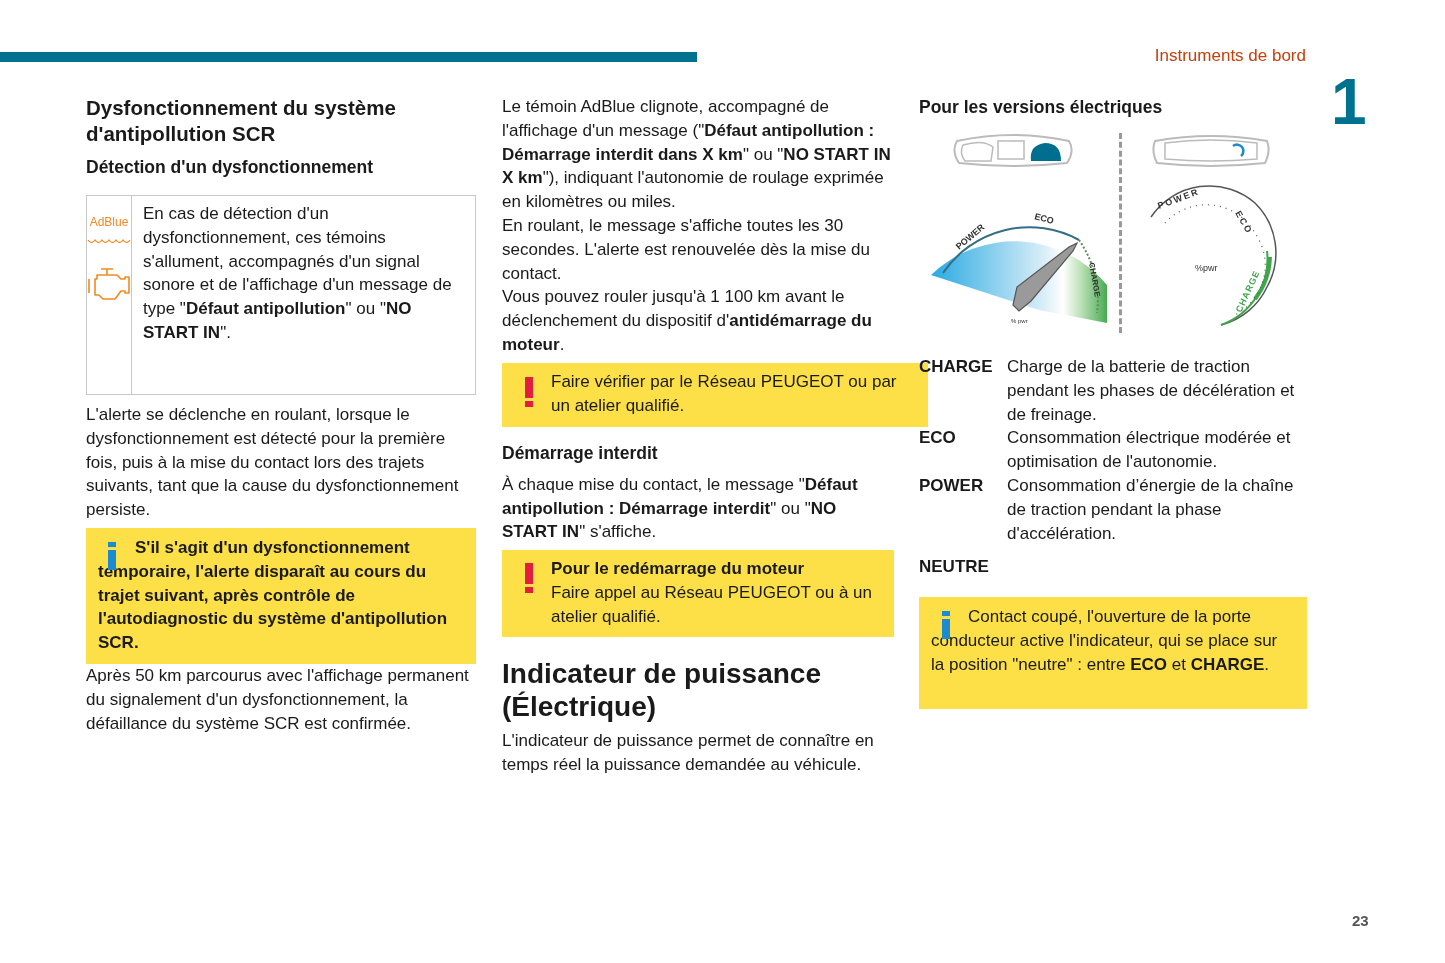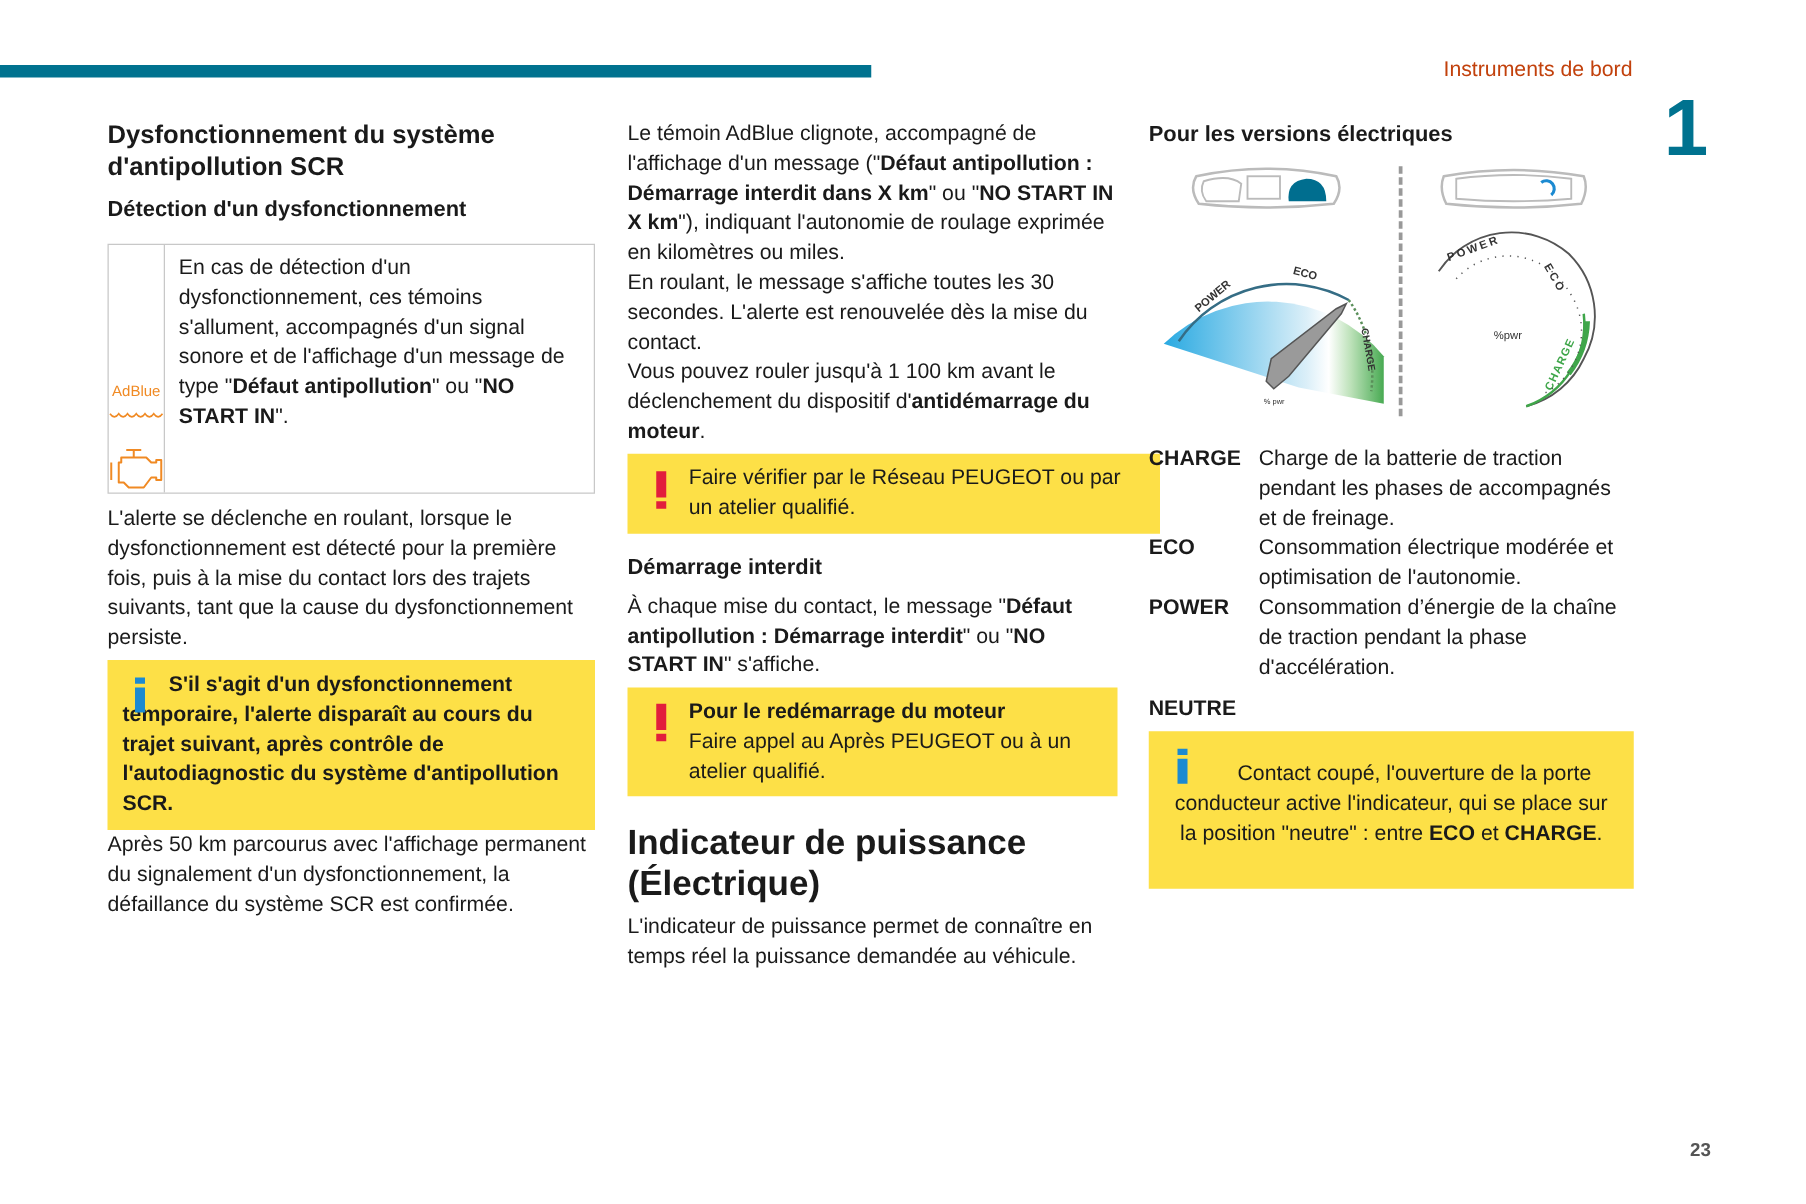--- a/index.html
+++ b/index.html
@@ -14,21 +14,21 @@
   .col1 { left:86px; }
   .col2 { left:502px; }
   .col3 { left:919px; width:388px; }
 
   h2 { font-size:20.5px; line-height:26px; margin:0 0 8px 0; font-weight:bold; }
   h3 { font-size:17.5px; line-height:24px; margin:0 0 6px 0; font-weight:bold; }
   p { margin:0; }
   b { font-weight:bold; }
 
   .warn-table { border:1px solid #c8c8c8; display:flex; margin:16px 0 6px 0; height:198px; }
-  .warn-table .icons { width:124px; border-right:1px solid #c8c8c8; display:flex; flex-direction:column; align-items:center; padding-top:20px;justify-content:flex-end; }
+  .warn-table .icons { width:124px; border-right:1px solid #c8c8c8; display:flex; flex-direction:column; align-items:center; padding-top:20px; }
   .warn-table .txt { padding:6px 10px 0 11px; font-size:17px; line-height:23.8px; }
   .adblue { color:#f08a24; font-size:12px; text-align:center; line-height:13px; }
 
   .box { background:#fde047; position:relative; font-size:17px; line-height:23.8px; }
   .info-i { position:absolute; width:8px; }
   .info-i .dot { width:8px; height:5px; background:#1c8ad1; }
   .info-i .stem { width:8px; height:20px; background:#1c8ad1; margin-top:3px; }
   .excl { position:absolute; width:8px; }
   .excl .bar { width:8px; height:21px; background:#e21e3c; }
   .excl .dot { width:8px; height:6px; background:#e21e3c; margin-top:3px; }
@@ -89,21 +89,21 @@
       </div>
     <p>Faire vérifier par le Réseau PEUGEOT ou par un atelier qualifié.</p>
   </div>
   <h3 style="margin-top:14px; margin-bottom:8px">Démarrage interdit</h3>
   <p><span>À chaque mise du contact, le message "</span><b>Défaut antipollution : Démarrage interdit</b><span>" ou "</span><b>NO START IN</b><span>" s'affiche.</span></p>
   <div class="box" style="margin-top:6px; width:364px; padding:7px 14px 10px 14px; height:70px;">
     <div class="excl" style="left:23px; top:13px;">
         <div class="bar"></div>
         <div class="dot"></div>
       </div>
-    <p style="text-indent:35px"><b>Pour le redémarrage du moteur</b><br><span style="display:inline-block; text-indent:0; padding-left:35px">Faire appel au Après PEUGEOT ou à un atelier qualifié.</span></p>
+    <p style="text-indent:35px"><b>Pour le redémarrage du moteur</b><br><span style="display:inline-block; text-indent:0; padding-left:35px">Faire appel au Réseau PEUGEOT ou à un atelier qualifié.</span></p>
   </div>
   <span class="h1big" style="display:block; font-size:28px; line-height:33px; font-weight:bold; margin:20px 0 6px 0;">Indicateur de puissance (Électrique)</span>
   <p>L'indicateur de puissance permet de connaître en temps réel la puissance demandée au véhicule.</p>
 </div>
 
 <div class="col col3">
   <h3 style="margin-bottom:10px">Pour les versions électriques</h3>
   <div style="position:relative; height:212px;">
 
     <svg style="position:absolute; left:32px; top:4px;" width="124" height="36" viewBox="0 0 124 36">
@@ -148,29 +148,29 @@
       <text x="14" y="30" font-size="9" font-weight="bold" fill="#333" transform="rotate(-20 14 30)" font-family="Liberation Sans, sans-serif" letter-spacing="2">POWER</text>
       <text x="90" y="34" font-size="9" font-weight="bold" fill="#333" transform="rotate(60 90 34)" font-family="Liberation Sans, sans-serif" letter-spacing="2">ECO</text>
       <text x="96" y="134" font-size="9" font-weight="bold" fill="#3fa64a" transform="rotate(-65 96 134)" font-family="Liberation Sans, sans-serif" letter-spacing="1">CHARGE</text>
       <text x="50" y="92" font-size="9" fill="#333" font-family="Liberation Sans, sans-serif">%pwr</text>
       <path d="M20 44 A56 56 0 0 1 110 54 A56 56 0 0 1 90 136" fill="none" stroke="#555" stroke-width="1.2" stroke-dasharray="1 5"></path>
     </svg>
   </div>
 
   <div class="deflist" style="margin-top:14px">
     <div class="term">CHARGE</div>
-    <div>Charge de la batterie de traction pendant les phases de accompagnés et de freinage.</div>
+    <div>Charge de la batterie de traction pendant les phases de décélération et de freinage.</div>
     <div class="term">ECO</div>
     <div>Consommation électrique modérée et optimisation de l'autonomie.</div>
     <div class="term">POWER</div>
     <div>Consommation d’énergie de la chaîne de traction pendant la phase d'accélération.</div>
   </div>
 
   <h3 style="margin-top:10px; margin-bottom:0; font-size:17px; line-height:23px">NEUTRE</h3>
 
-  <div class="box" style="margin-top:7px; padding:22px 12px 10px 12px; height:94px;text-align:center;">
+  <div class="box" style="margin-top:19px; padding:8px 12px 10px 12px; height:94px;">
     <div class="info-i" style="left:23px; top:14px;">
         <div class="dot"></div>
         <div class="stem"></div>
       </div>
     <p style="text-indent:37px"><span>Contact coupé, l'ouverture de la porte conducteur active l'indicateur, qui se place sur la position "neutre" : entre </span><b>ECO</b><span> et </span><b>CHARGE</b><span>.</span></p>
   </div>
 </div>
 
 </body></html>

